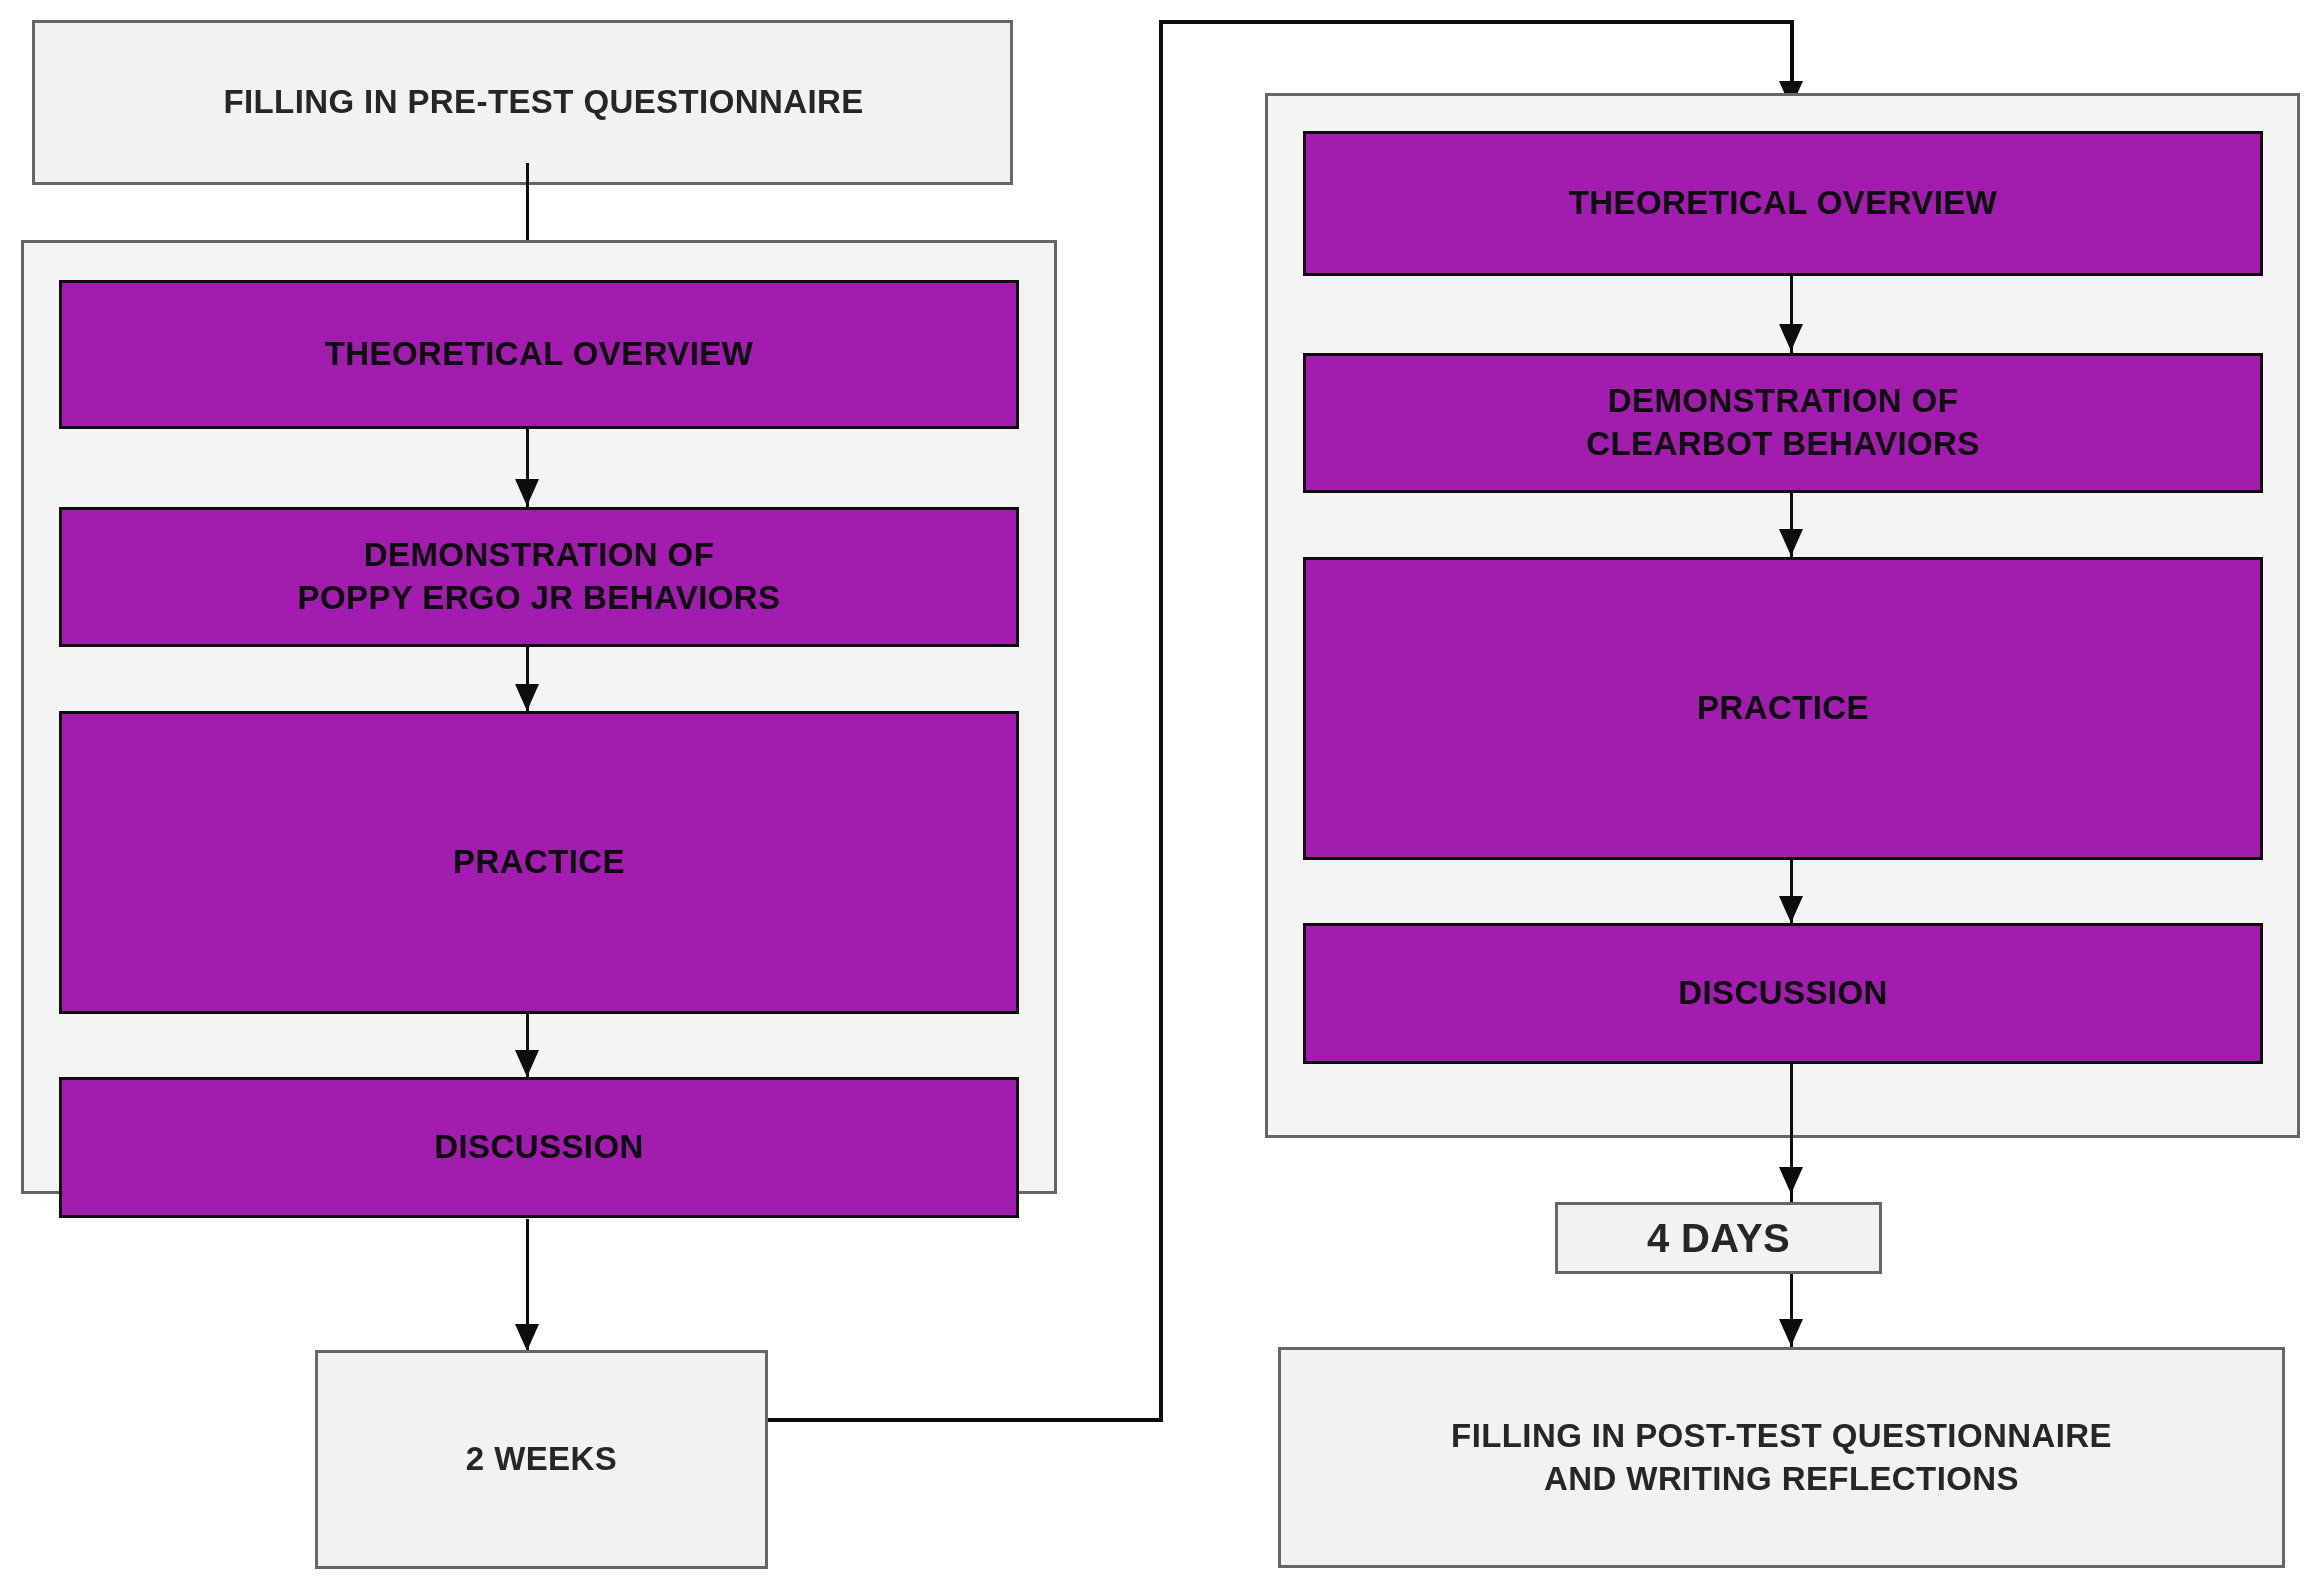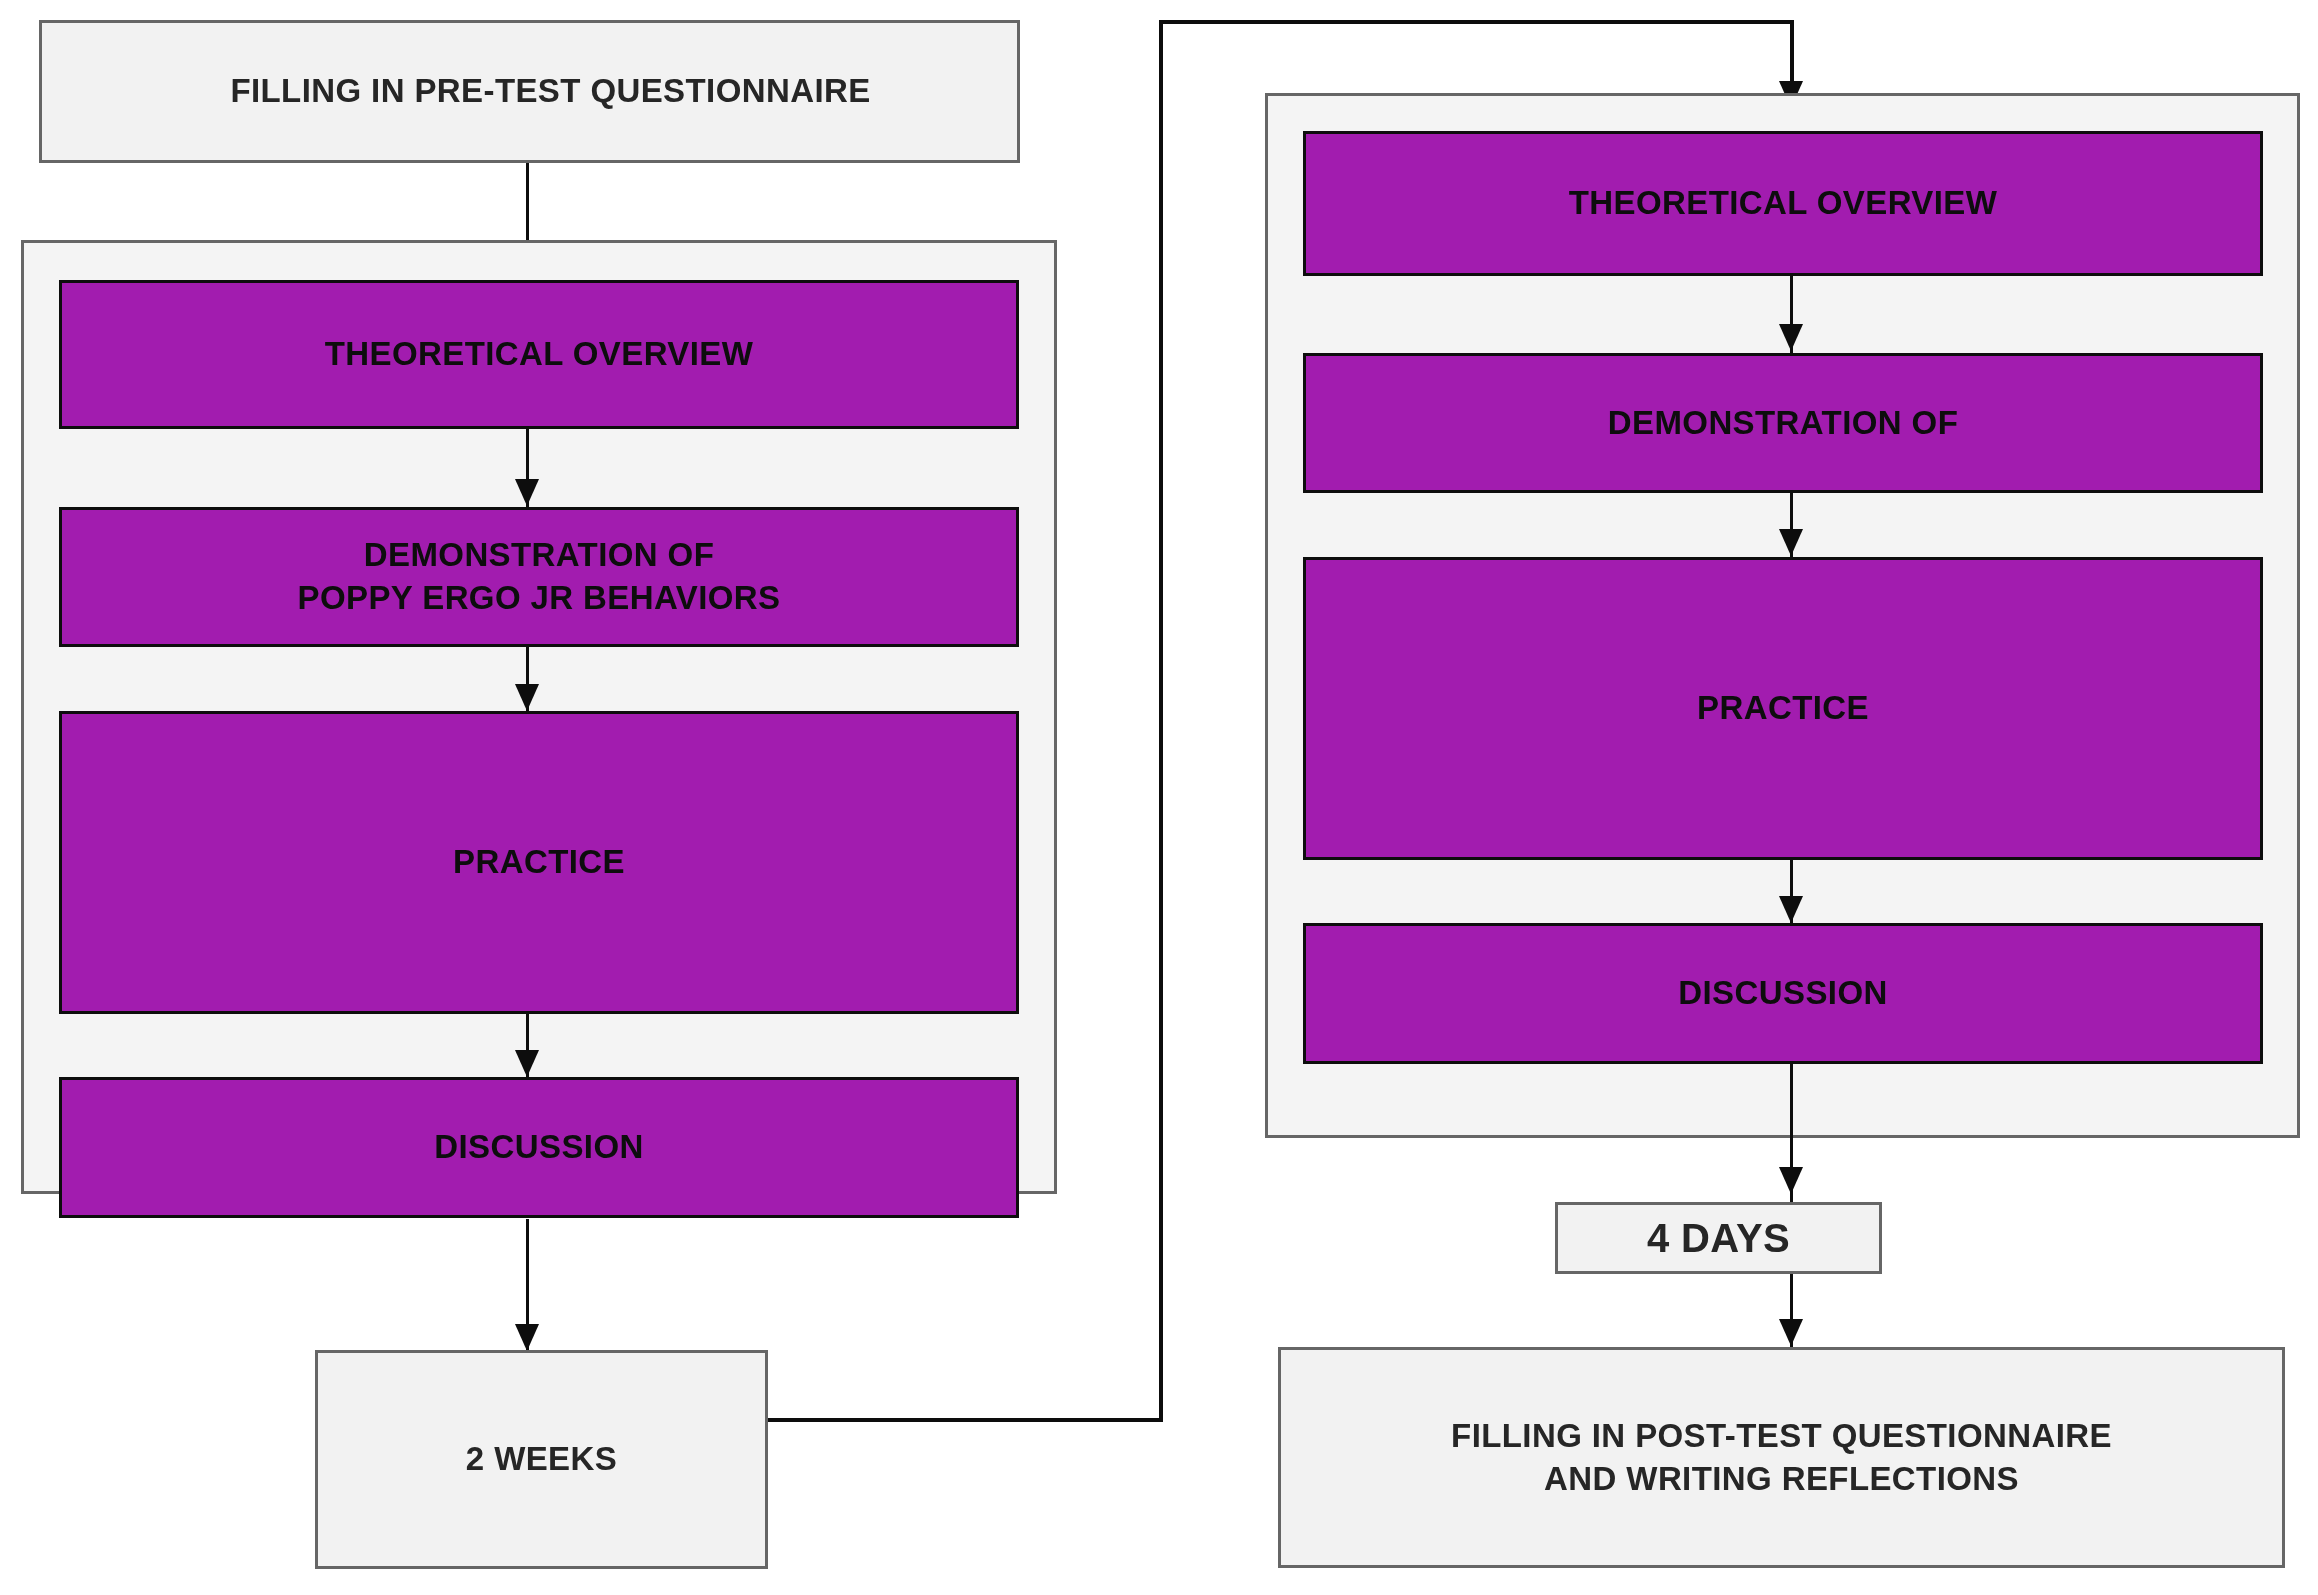--- a/index.html
+++ b/index.html
@@ -53,21 +53,21 @@
     border-top:27.5px solid #0d0d0d;
   }
   .fs-46{font-size:33px;}
   .fs-44{font-size:40px;}
 </style>
 </head>
 <body>
 
 <div id="stage">
 
-  <div class="node grey-node fs-46" style="left:39px;top:20px;width:981px;height:143px;padding-left:42px;">
+  <div class="node grey-node fs-46" style="left:32px;top:20px;width:981px;height:165px;padding-left:42px;">
     <span>FILLING IN PRE-TEST QUESTIONNAIRE</span>
   </div>
 
   <div class="conn vline" style="left:526px;top:163px;width:2.9px;height:87px;"></div>
   <div class="arrow" style="left:515px;top:246px;"></div>
 
   <div class="group" style="left:21px;top:240px;width:1036px;height:954px;"></div>
 
   <div class="node proc-node fs-46" style="left:59px;top:280px;width:960px;height:149px;">
     <span>THEORETICAL OVERVIEW</span>
@@ -108,20 +108,21 @@
   <div class="group" style="left:1265px;top:93px;width:1035px;height:1045px;"></div>
 
   <div class="node proc-node fs-46" style="left:1303px;top:131px;width:960px;height:145px;">
     <span>THEORETICAL OVERVIEW</span>
   </div>
   <div class="conn vline" style="left:1790px;top:276px;width:2.9px;height:78px;"></div>
   <div class="arrow" style="left:1779px;top:324px;"></div>
 
   <div class="node proc-node fs-46" style="left:1303px;top:353px;width:960px;height:140px;flex-direction:column;">
     <span>DEMONSTRATION OF</span>
+    <span>CLEARBOT BEHAVIORS</span>
   </div>
   <div class="conn vline" style="left:1790px;top:492px;width:2.9px;height:68px;"></div>
   <div class="arrow" style="left:1779px;top:529px;"></div>
 
   <div class="node proc-node fs-46" style="left:1303px;top:557px;width:960px;height:303px;">
     <span>PRACTICE</span>
   </div>
   <div class="conn vline" style="left:1790px;top:860px;width:2.9px;height:68px;"></div>
   <div class="arrow" style="left:1779px;top:896px;"></div>
 

